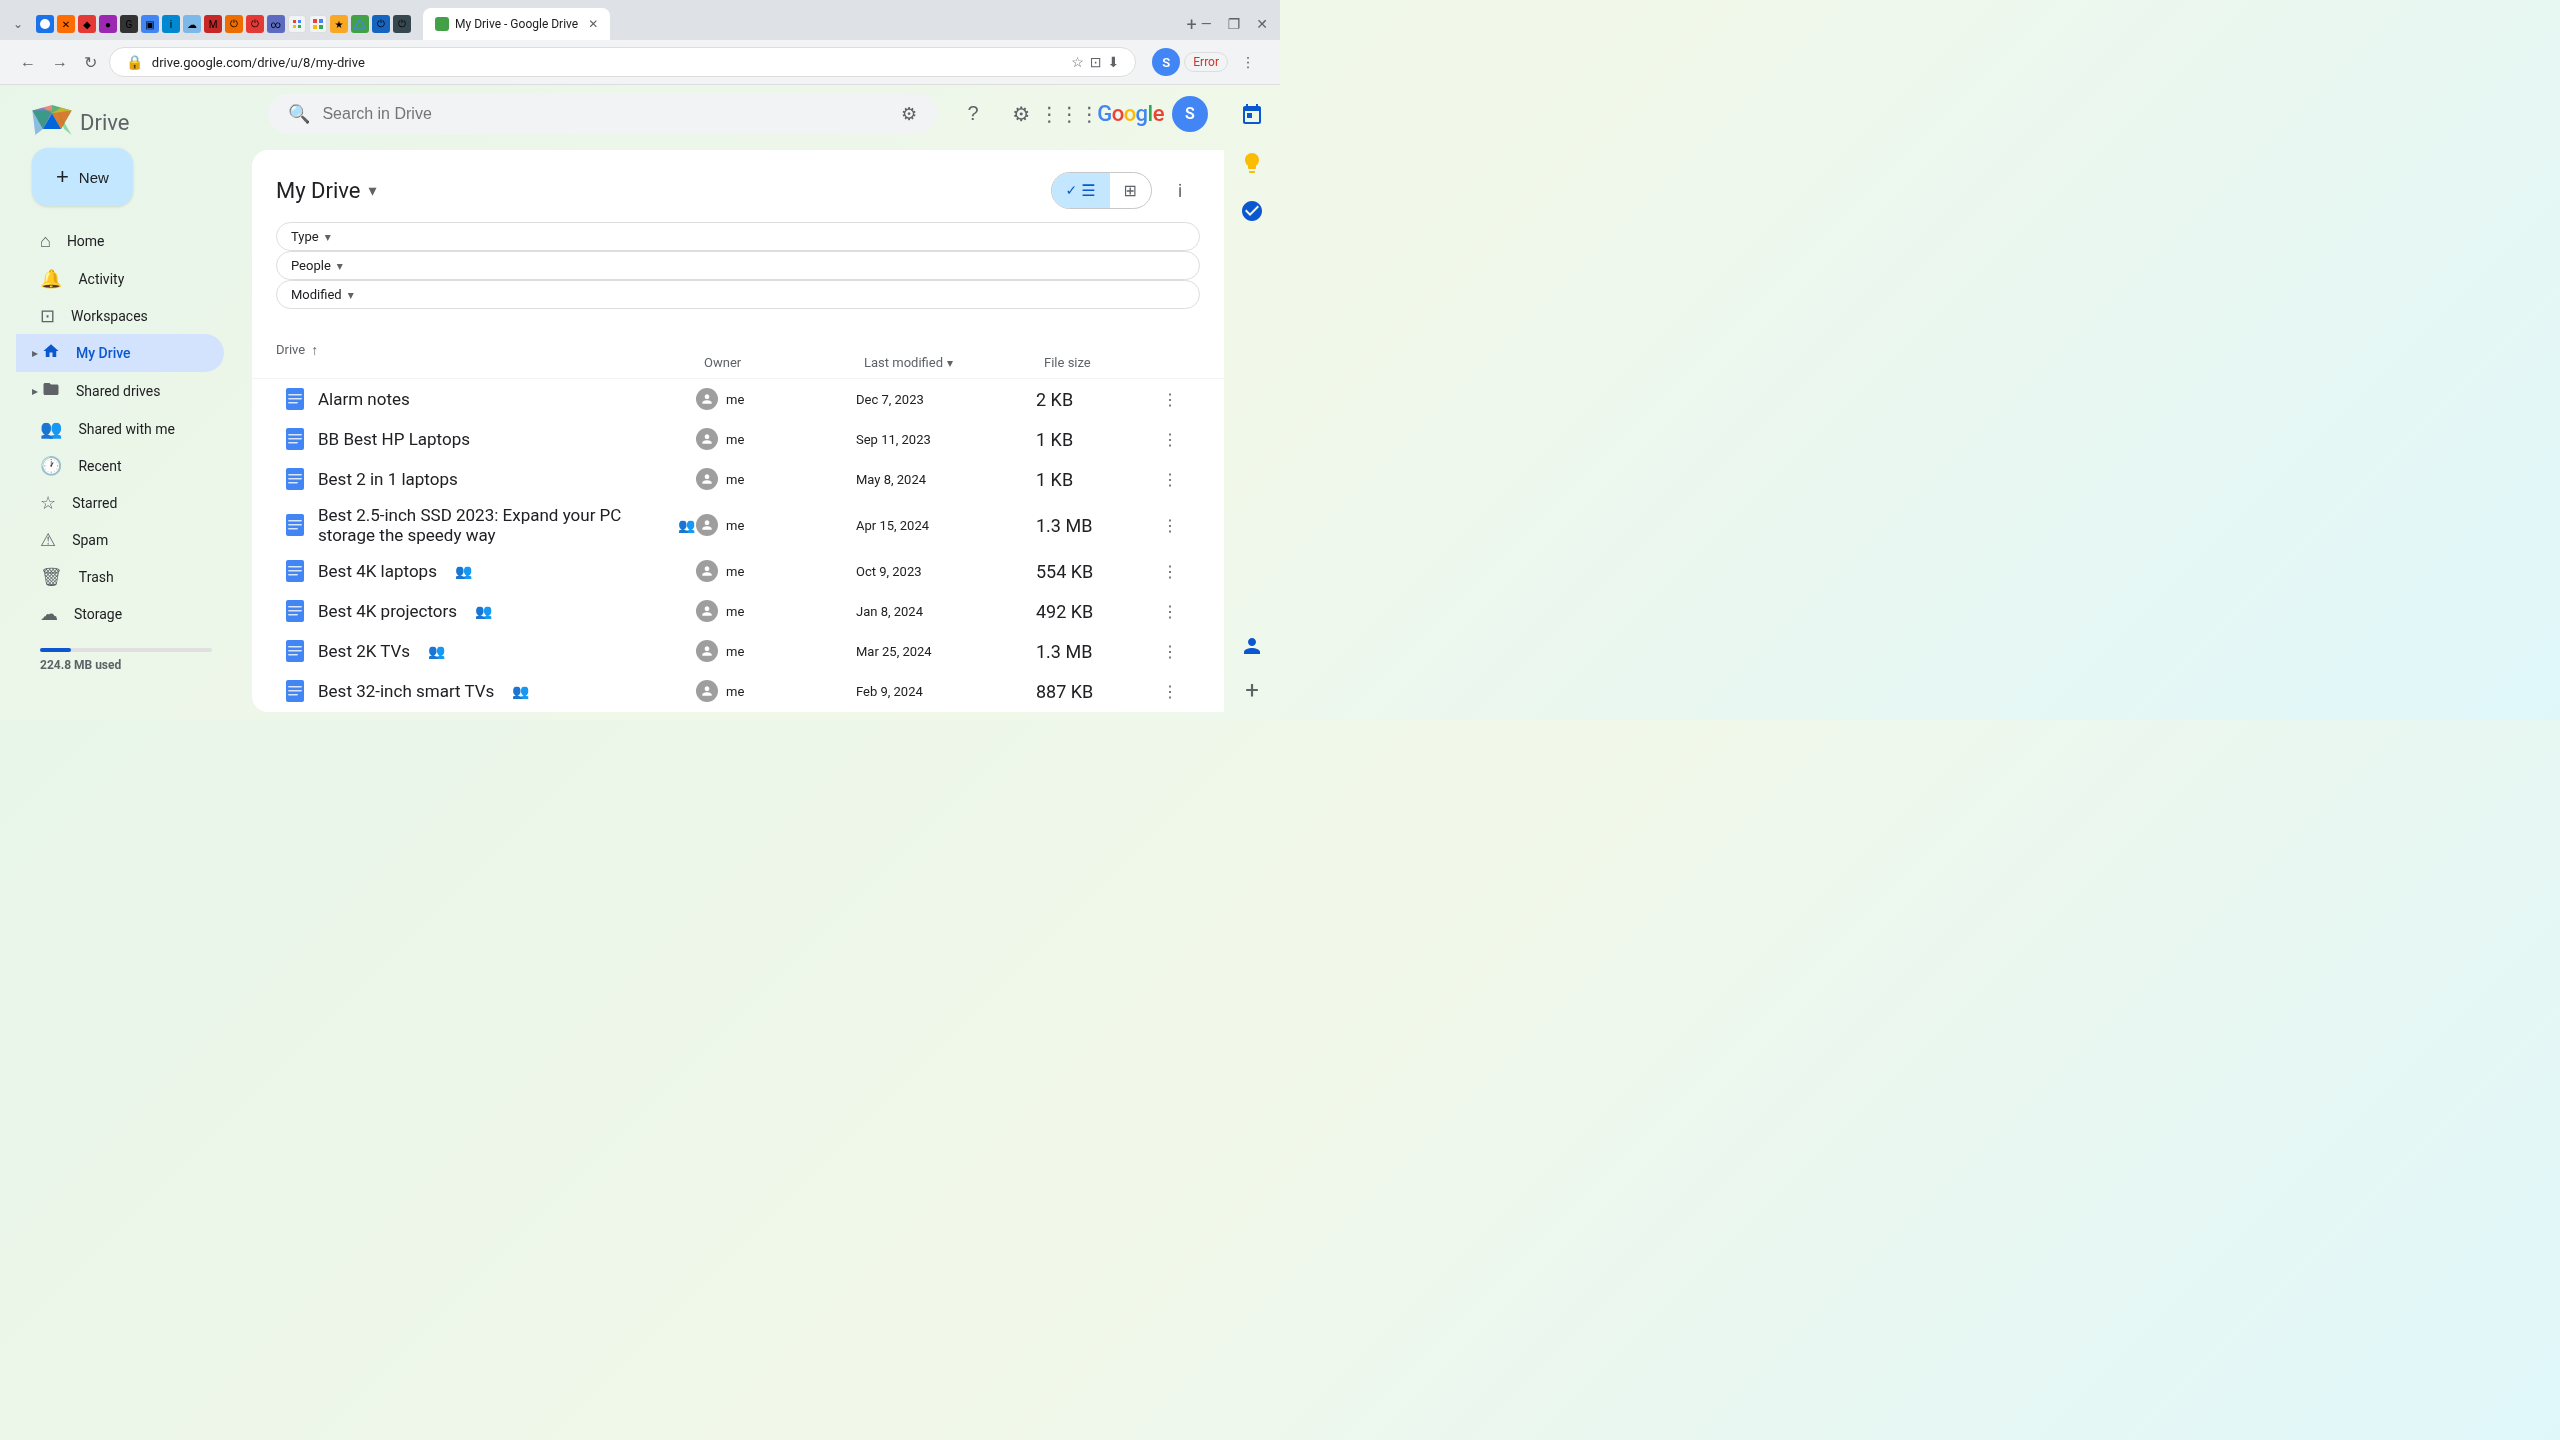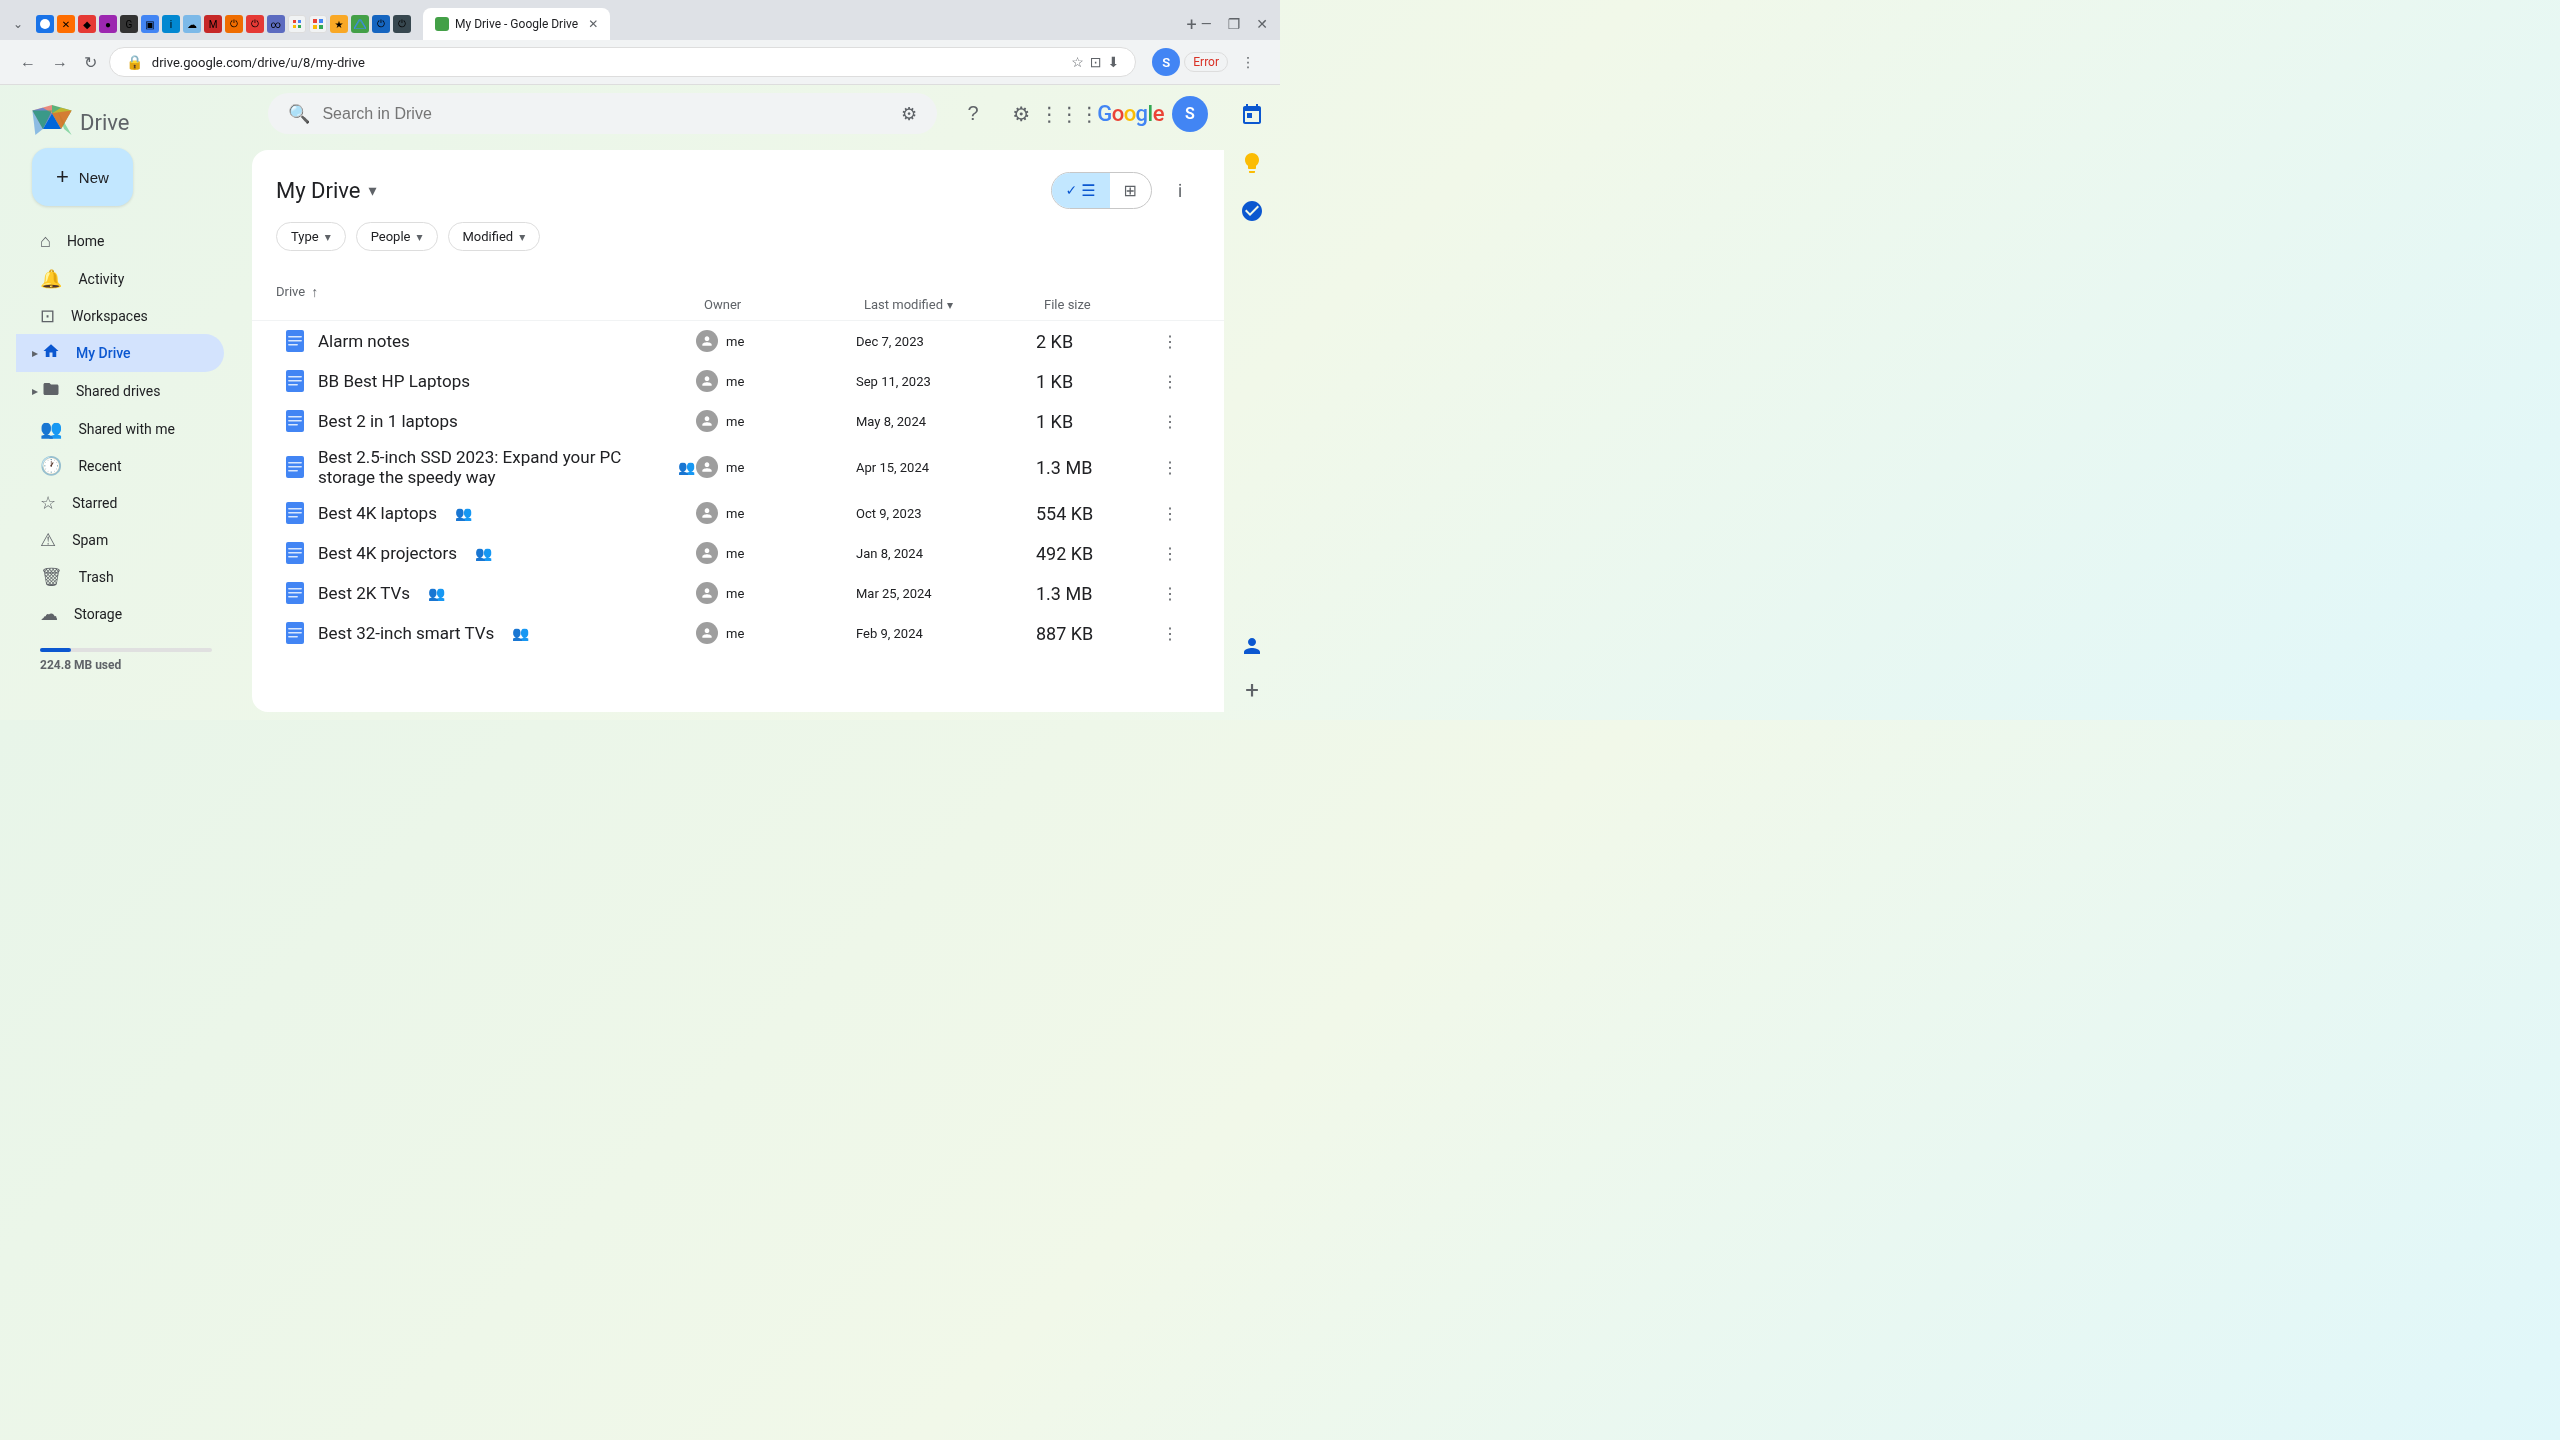--- a/index.html
+++ b/index.html
@@ -160,21 +160,21 @@
       background: #c2e7ff; color: #0b57d0;
     }
     .view-toggle.active .check-icon { margin-right: 4px; font-size: 14px; }
     .info-btn {
       width: 40px; height: 40px; border-radius: 50%;
       display: flex; align-items: center; justify-content: center;
       cursor: pointer; border: none; background: none; font-size: 18px; color: #5f6368;
     }
 
     .filter-row {
-      display: flex; gap: 10px; padding: 0 24px 12px;
+      display: flex; padding: 0 24px 12px; flex-direction: column;
     }
     .filter-chip {
       display: flex; align-items: center; gap: 6px;
       border: 1px solid #ddd; border-radius: 20px;
       padding: 6px 14px; cursor: pointer; font-size: 13px; color: #202124;
       background: #fff;
     }
     .chip-arrow { font-size: 12px; color: #5f6368; }
 
     

